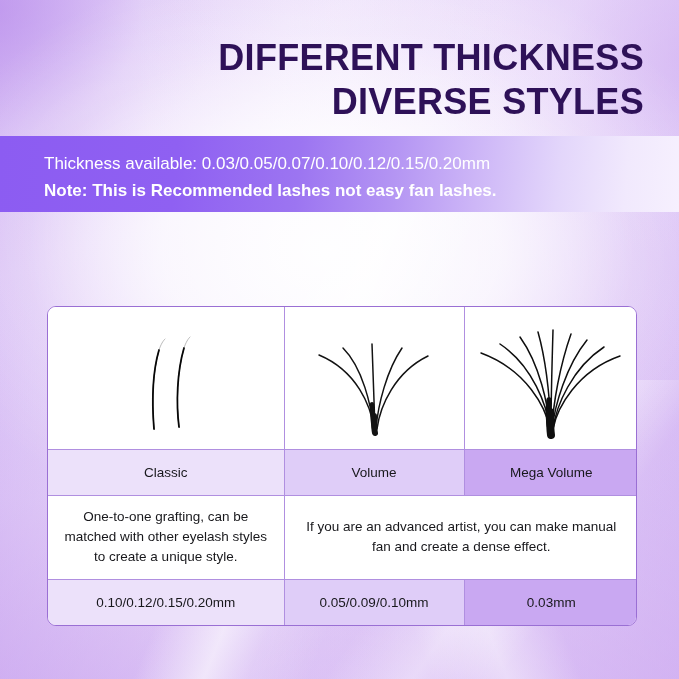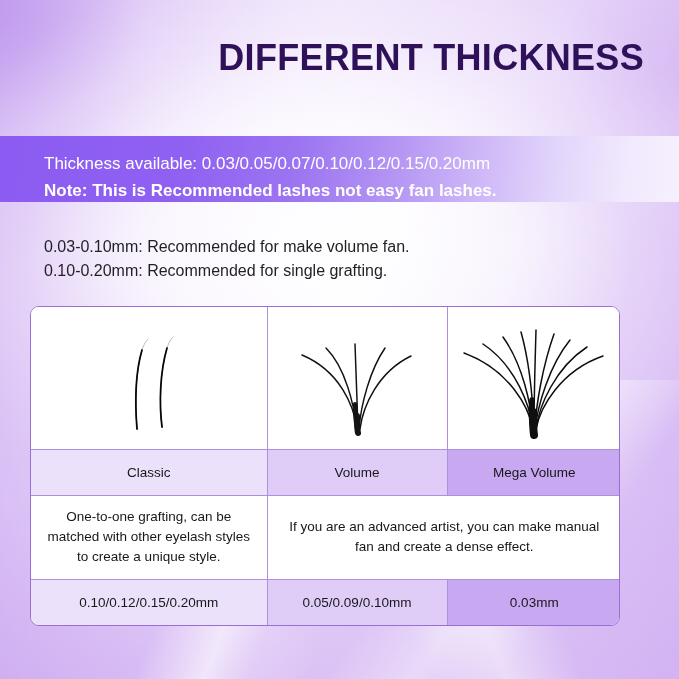--- a/index.html
+++ b/index.html
@@ -126,21 +126,21 @@
     text-align: right;
   }
   .headline .l2 { display: block; }
 
   
   .banner {
     position: absolute;
     left: 0;
     top: 136px;
     width: 679px;
-    height: 66px;
+    height: 76px;
     background:
       linear-gradient(95deg,
         #8c5cf2 0%,
         #8f60f2 26%,
         #9c75f1 44%,
         #b495f3 58%,
         #cdb6f7 70%,
         #e3d6fb 82%,
         #f1e9fd 92%,
         #f6f0fe 100%);
@@ -164,21 +164,21 @@
     top: 235px;
     color: #1f1f24;
     font-size: 16px;
     line-height: 24px;
     white-space: nowrap;
   }
 
   
   .table-wrap {
     position: absolute;
-    left: 30px;
+    left: 47px;
     top: 306px;
     width: 590px;
     border: 1.3px solid #9a6fd4;
     border-radius: 9px;
     overflow: hidden;
     box-sizing: border-box;
     background: #ffffff;
   }
   table.lash-table {
     width: 100%;
@@ -240,33 +240,30 @@
   <div class="bg-layer bg-right-band"></div>
   <div class="bg-layer bg-bottom-band"></div>
   <div class="bg-layer bg-tint-tr"></div>
   <div class="bg-layer bg-glow-white"></div>
   <div class="bg-layer bg-streak-a"></div>
   <div class="bg-layer bg-streak-b"></div>
   <div class="bg-layer bg-streak-c"></div>
 
   <div class="headline">
     <span>DIFFERENT THICKNESS</span>
+    <span class="l2">DIVERSE STYLES</span>
   </div>
 
   <div class="banner">
     <div class="banner-text">
       <div class="banner-line1">Thickness available: 0.03/0.05/0.07/0.10/0.12/0.15/0.20mm</div>
       <div class="banner-line2">Note: This is Recommended lashes not easy fan lashes.</div>
     </div>
   </div>
 
-  <div class="recs">
-    <div>0.03-0.10mm: Recommended for make volume fan.</div>
-    <div>0.10-0.20mm: Recommended for single grafting.</div>
-  </div>
 
   <div class="table-wrap">
     <table class="lash-table">
       <colgroup>
         <col class="c1">
           <col class="c2">
           <col class="c3">
       </colgroup>
       <tbody>
         <tr>

